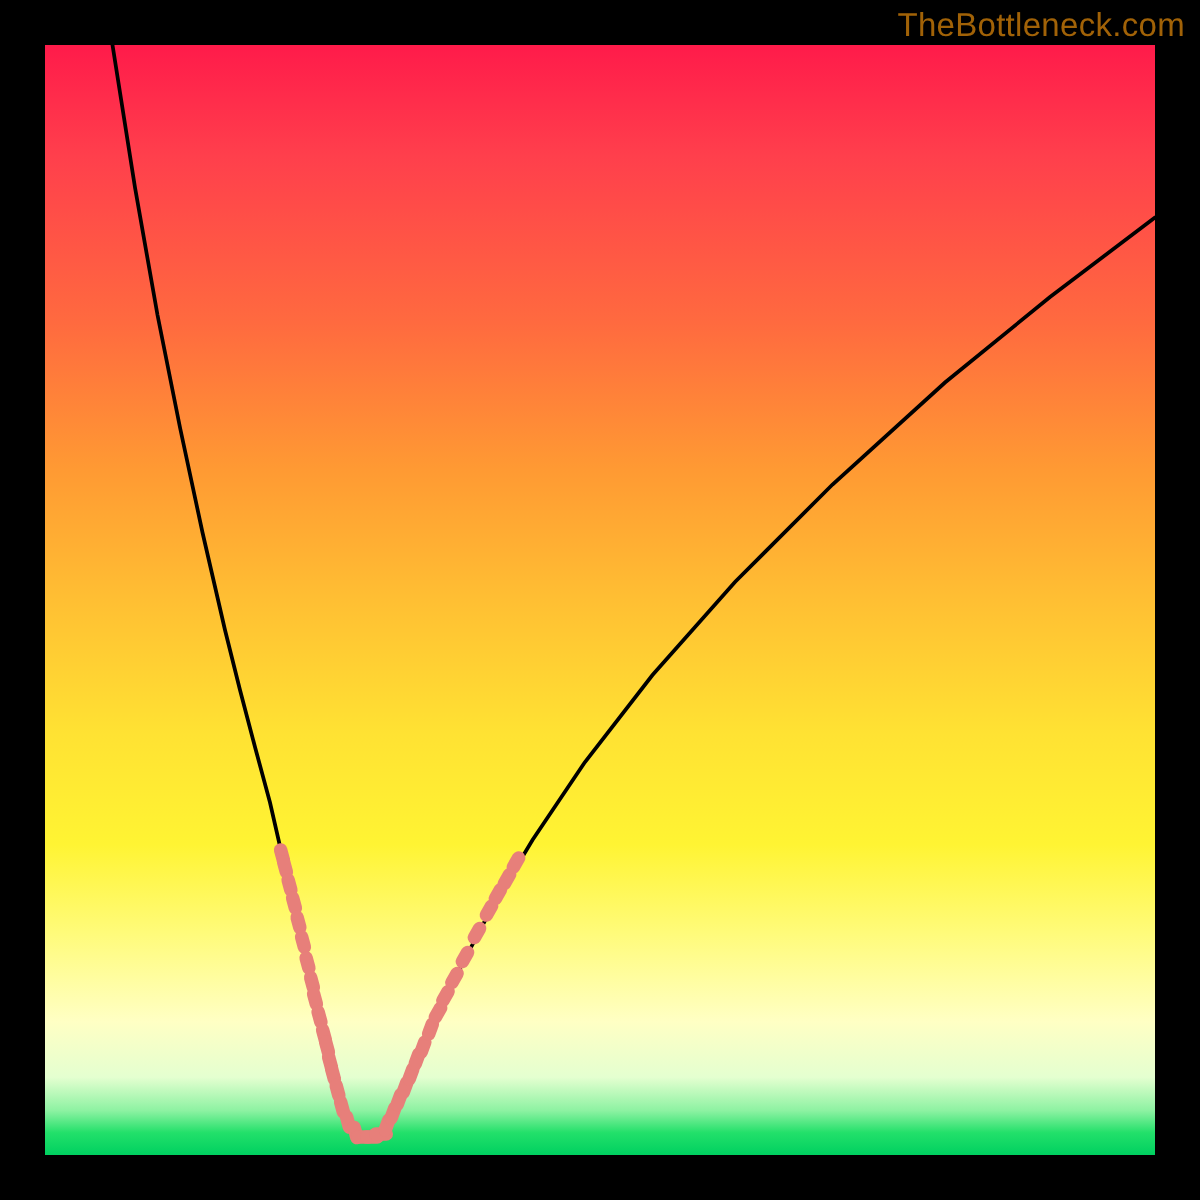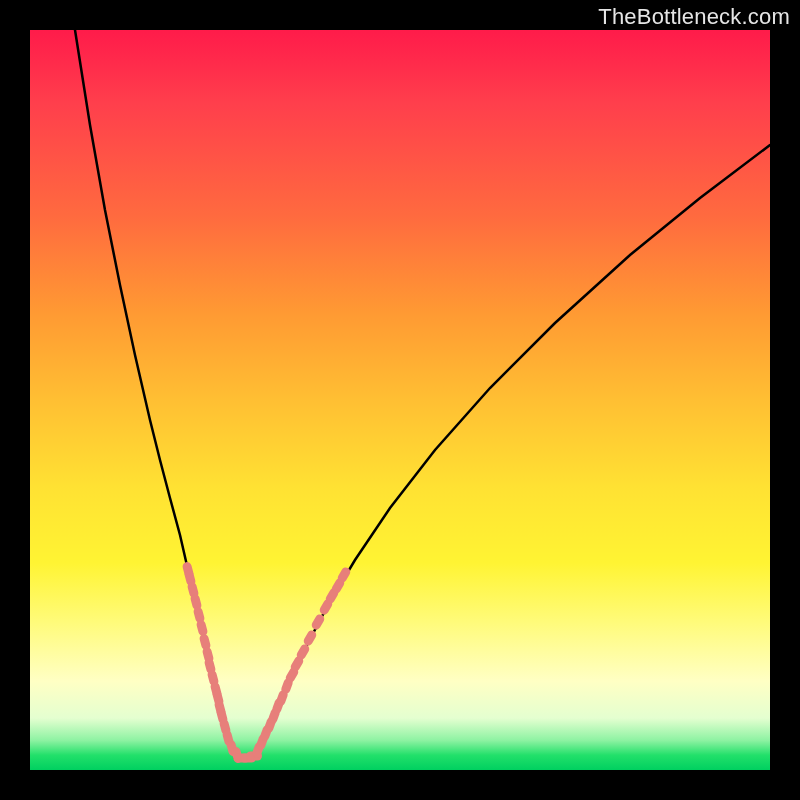--- a/index.html
+++ b/index.html
@@ -42,21 +42,21 @@
       #22e06a 98%,
       #00d060 100%
     );
   }
   .watermark {
     position: absolute;
     top: 4px;
     right: 10px;
     font-size: 22px;
     font-weight: 500;
-    color: #e5e5e5;
+    color: #a16207;
     letter-spacing: 0.2px;
     user-select: none;
   }
   svg.curve {
     position: absolute;
     left: 0;
     top: 0;
     width: 740px;
     height: 740px;
     overflow: visible;

